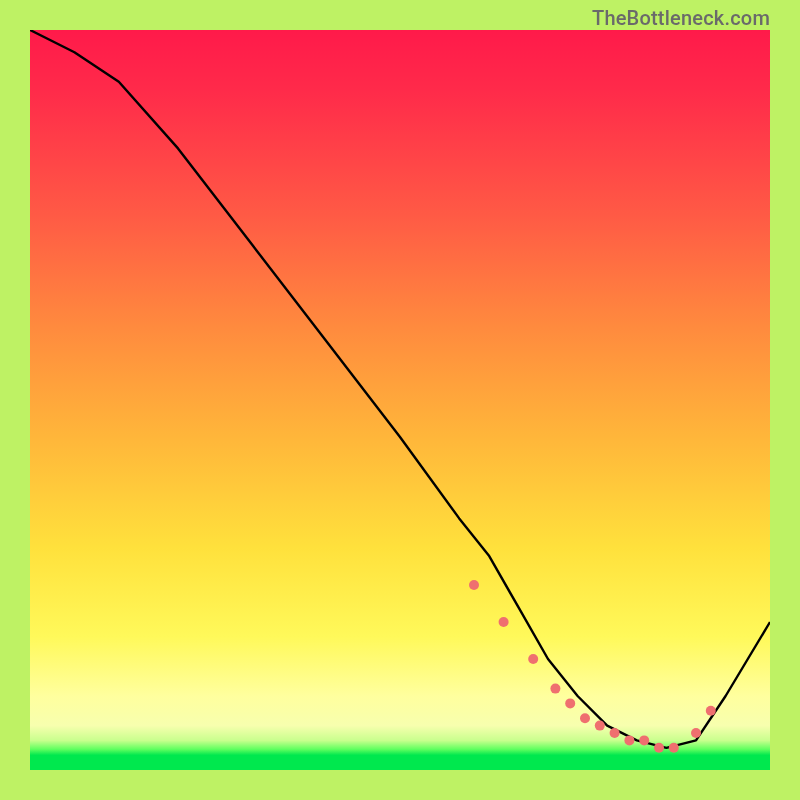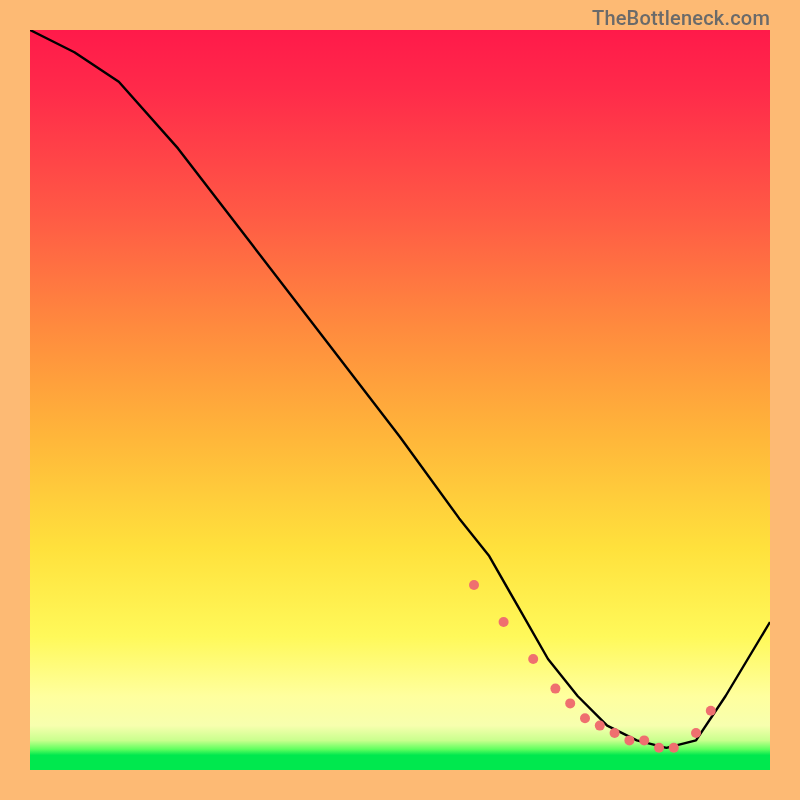--- a/index.html
+++ b/index.html
@@ -8,21 +8,21 @@
     width: 800px;
     height: 800px;
     background: #000;
     overflow: hidden;
     font-family: -apple-system, BlinkMacSystemFont, "Segoe UI", Roboto, Helvetica, Arial, sans-serif;
   }
   .frame {
     position: relative;
     width: 800px;
     height: 800px;
-    background: #fdba74;
+    background: #bef264;
   }
   .plot-area {
     position: absolute;
     left: 30px;
     top: 30px;
     width: 740px;
     height: 740px;
     
     background: linear-gradient(
       to bottom,

